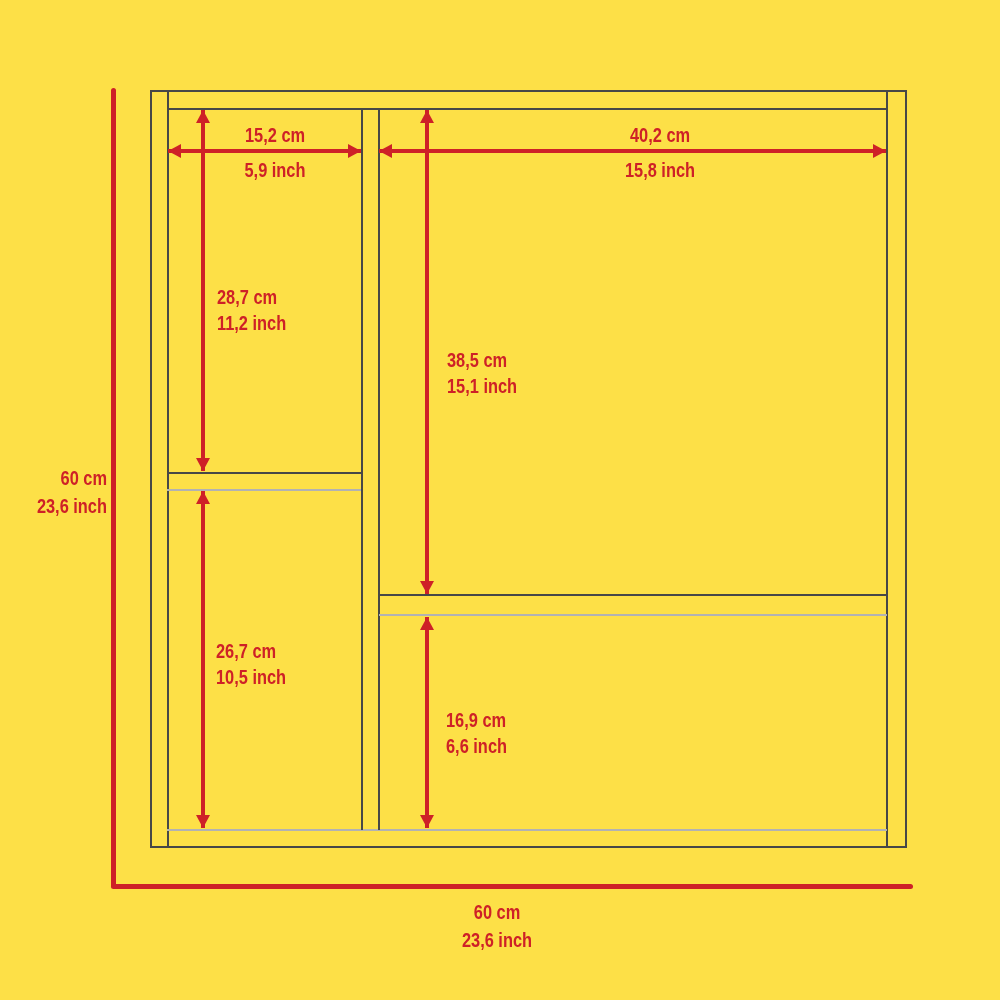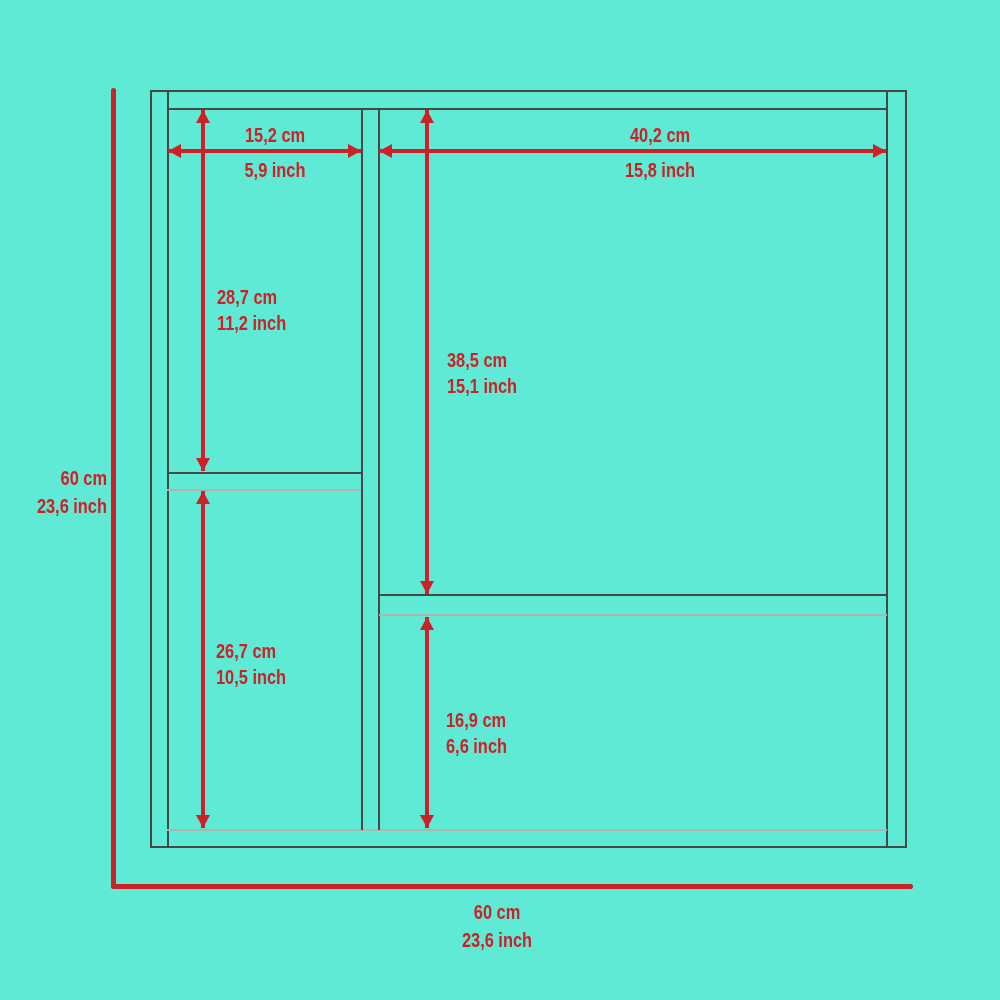--- a/index.html
+++ b/index.html
@@ -4,21 +4,21 @@
 <style>
   :root{
     --red:#ce2127;
     --dark:#474747;
     --light:#b2b2b2;
   }
   html,body{margin:0;padding:0;background:#ffffff;}
   .canvas{
     position:relative;
     width:1000px;height:1000px;
-    background:#5eead4;
+    background:#fde047;
     overflow:hidden;
     font-family:"Liberation Sans", sans-serif;
   }
   
   .sline{position:absolute;background:var(--dark);}
   .sline.light{background:var(--light);}
   
   .rline{position:absolute;background:var(--red);border-radius:3px;}
   
   .ah{position:absolute;width:0;height:0;border-style:solid;border-color:transparent;}

